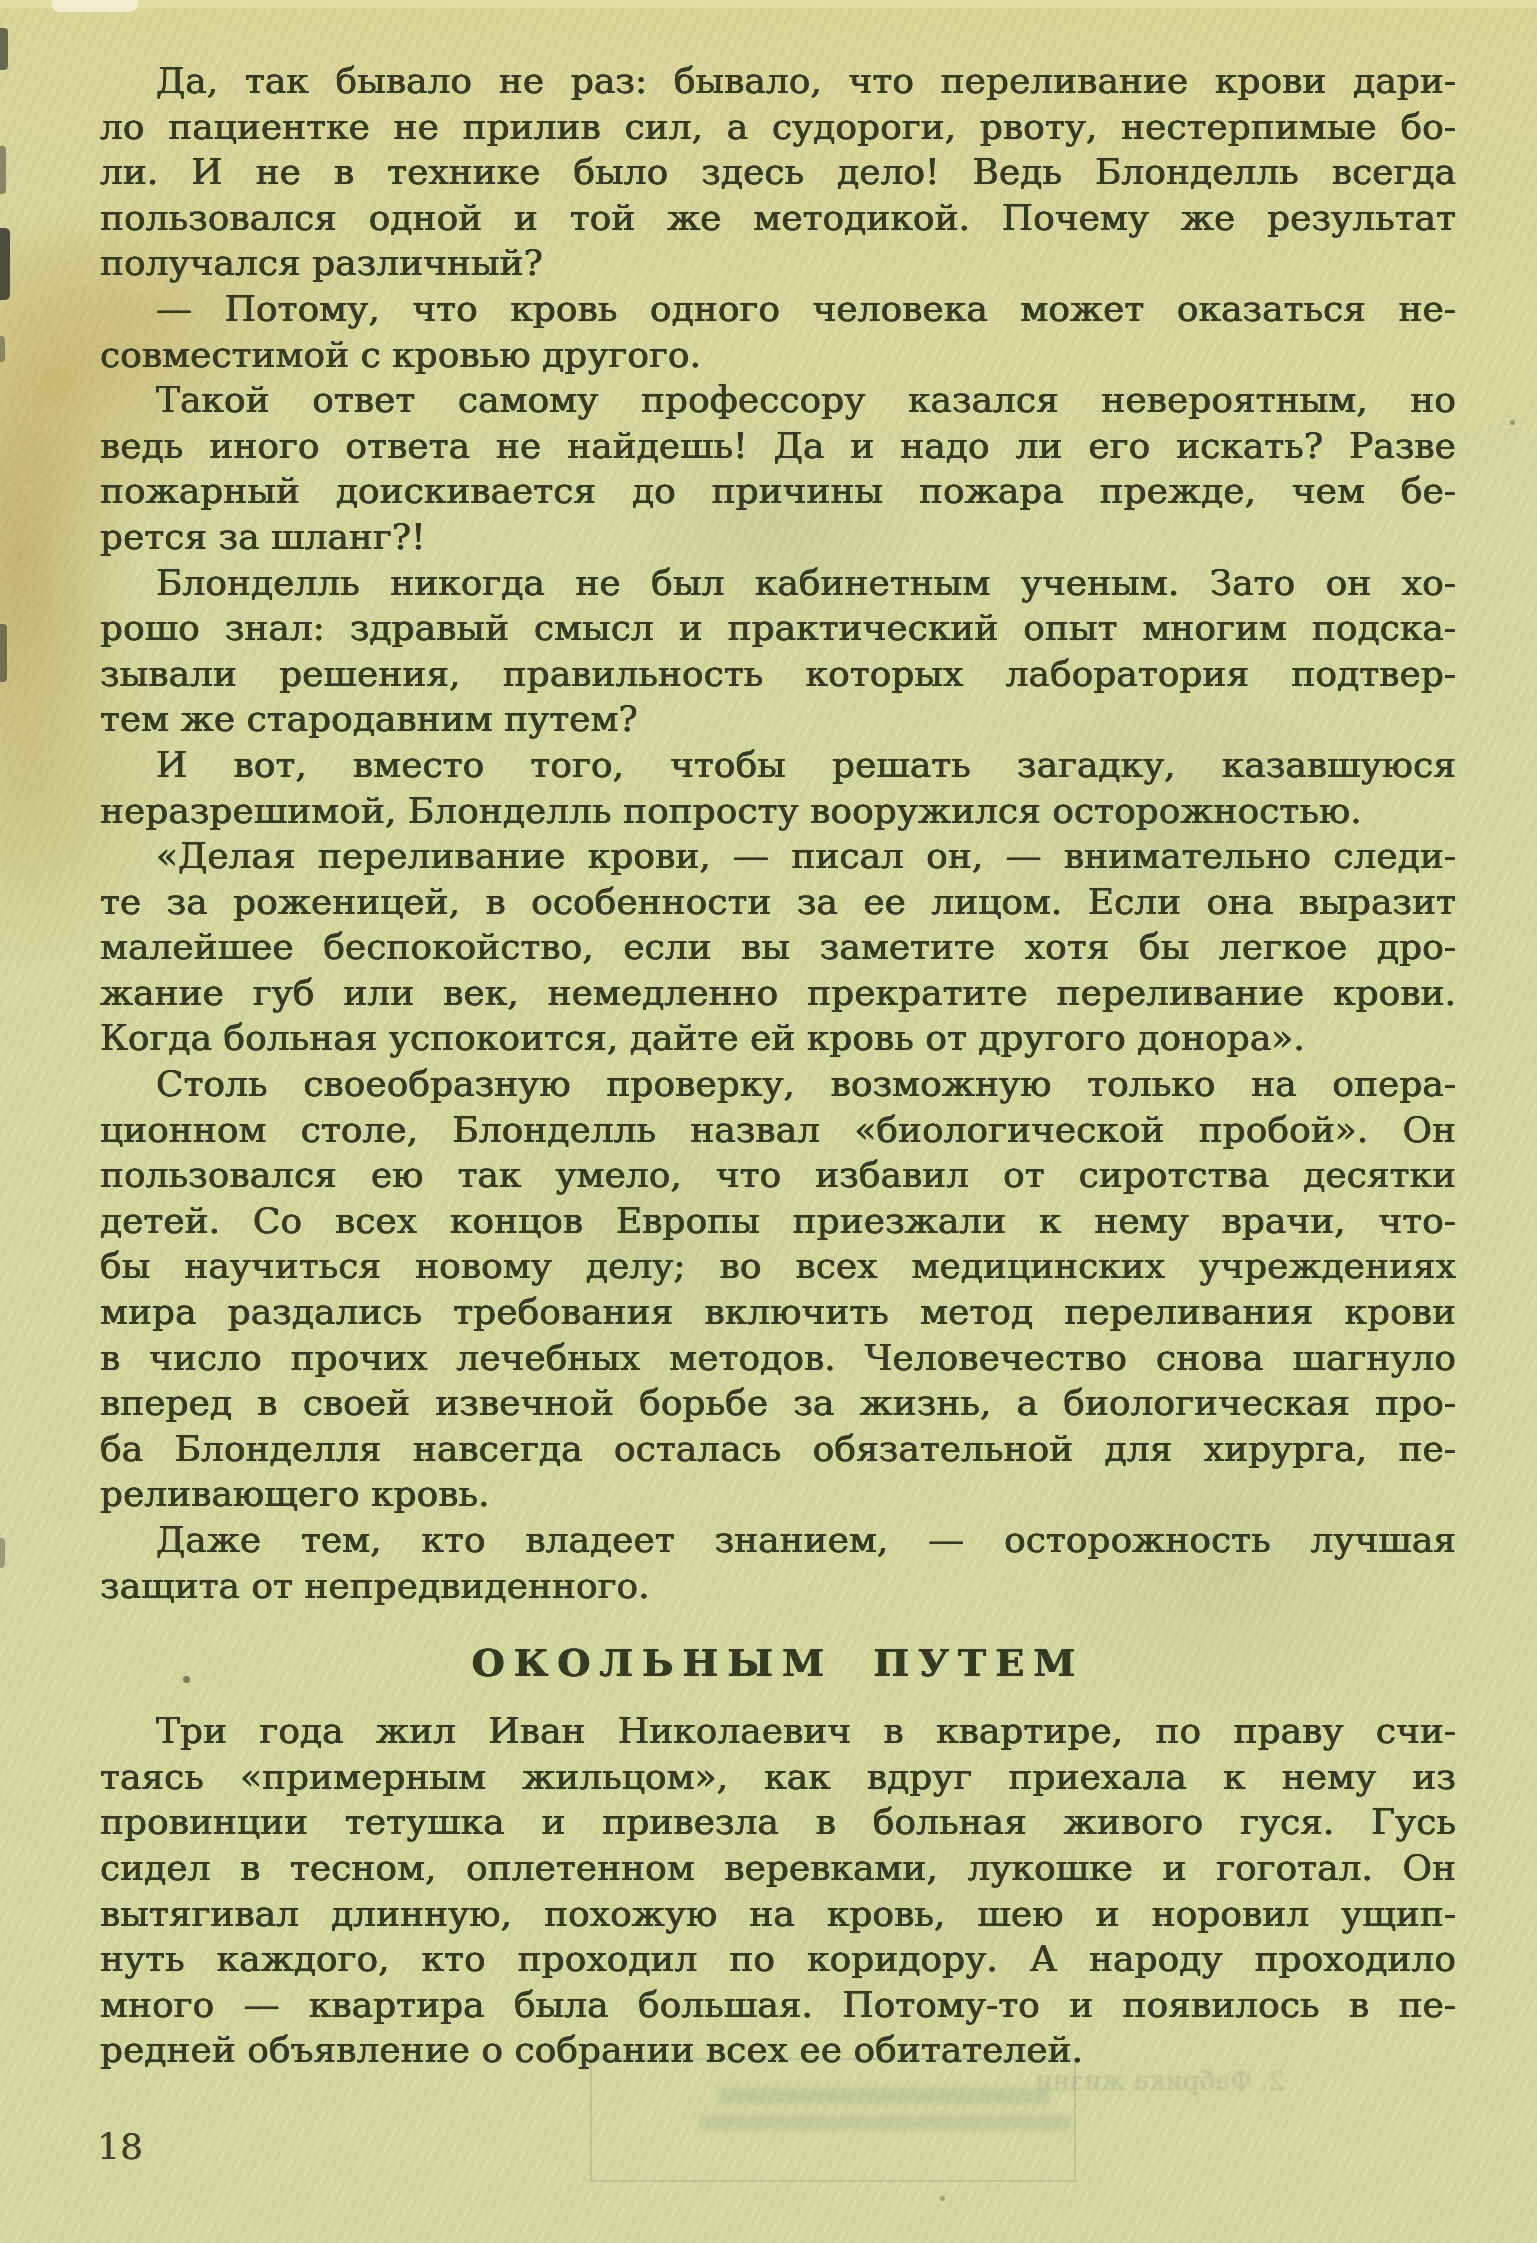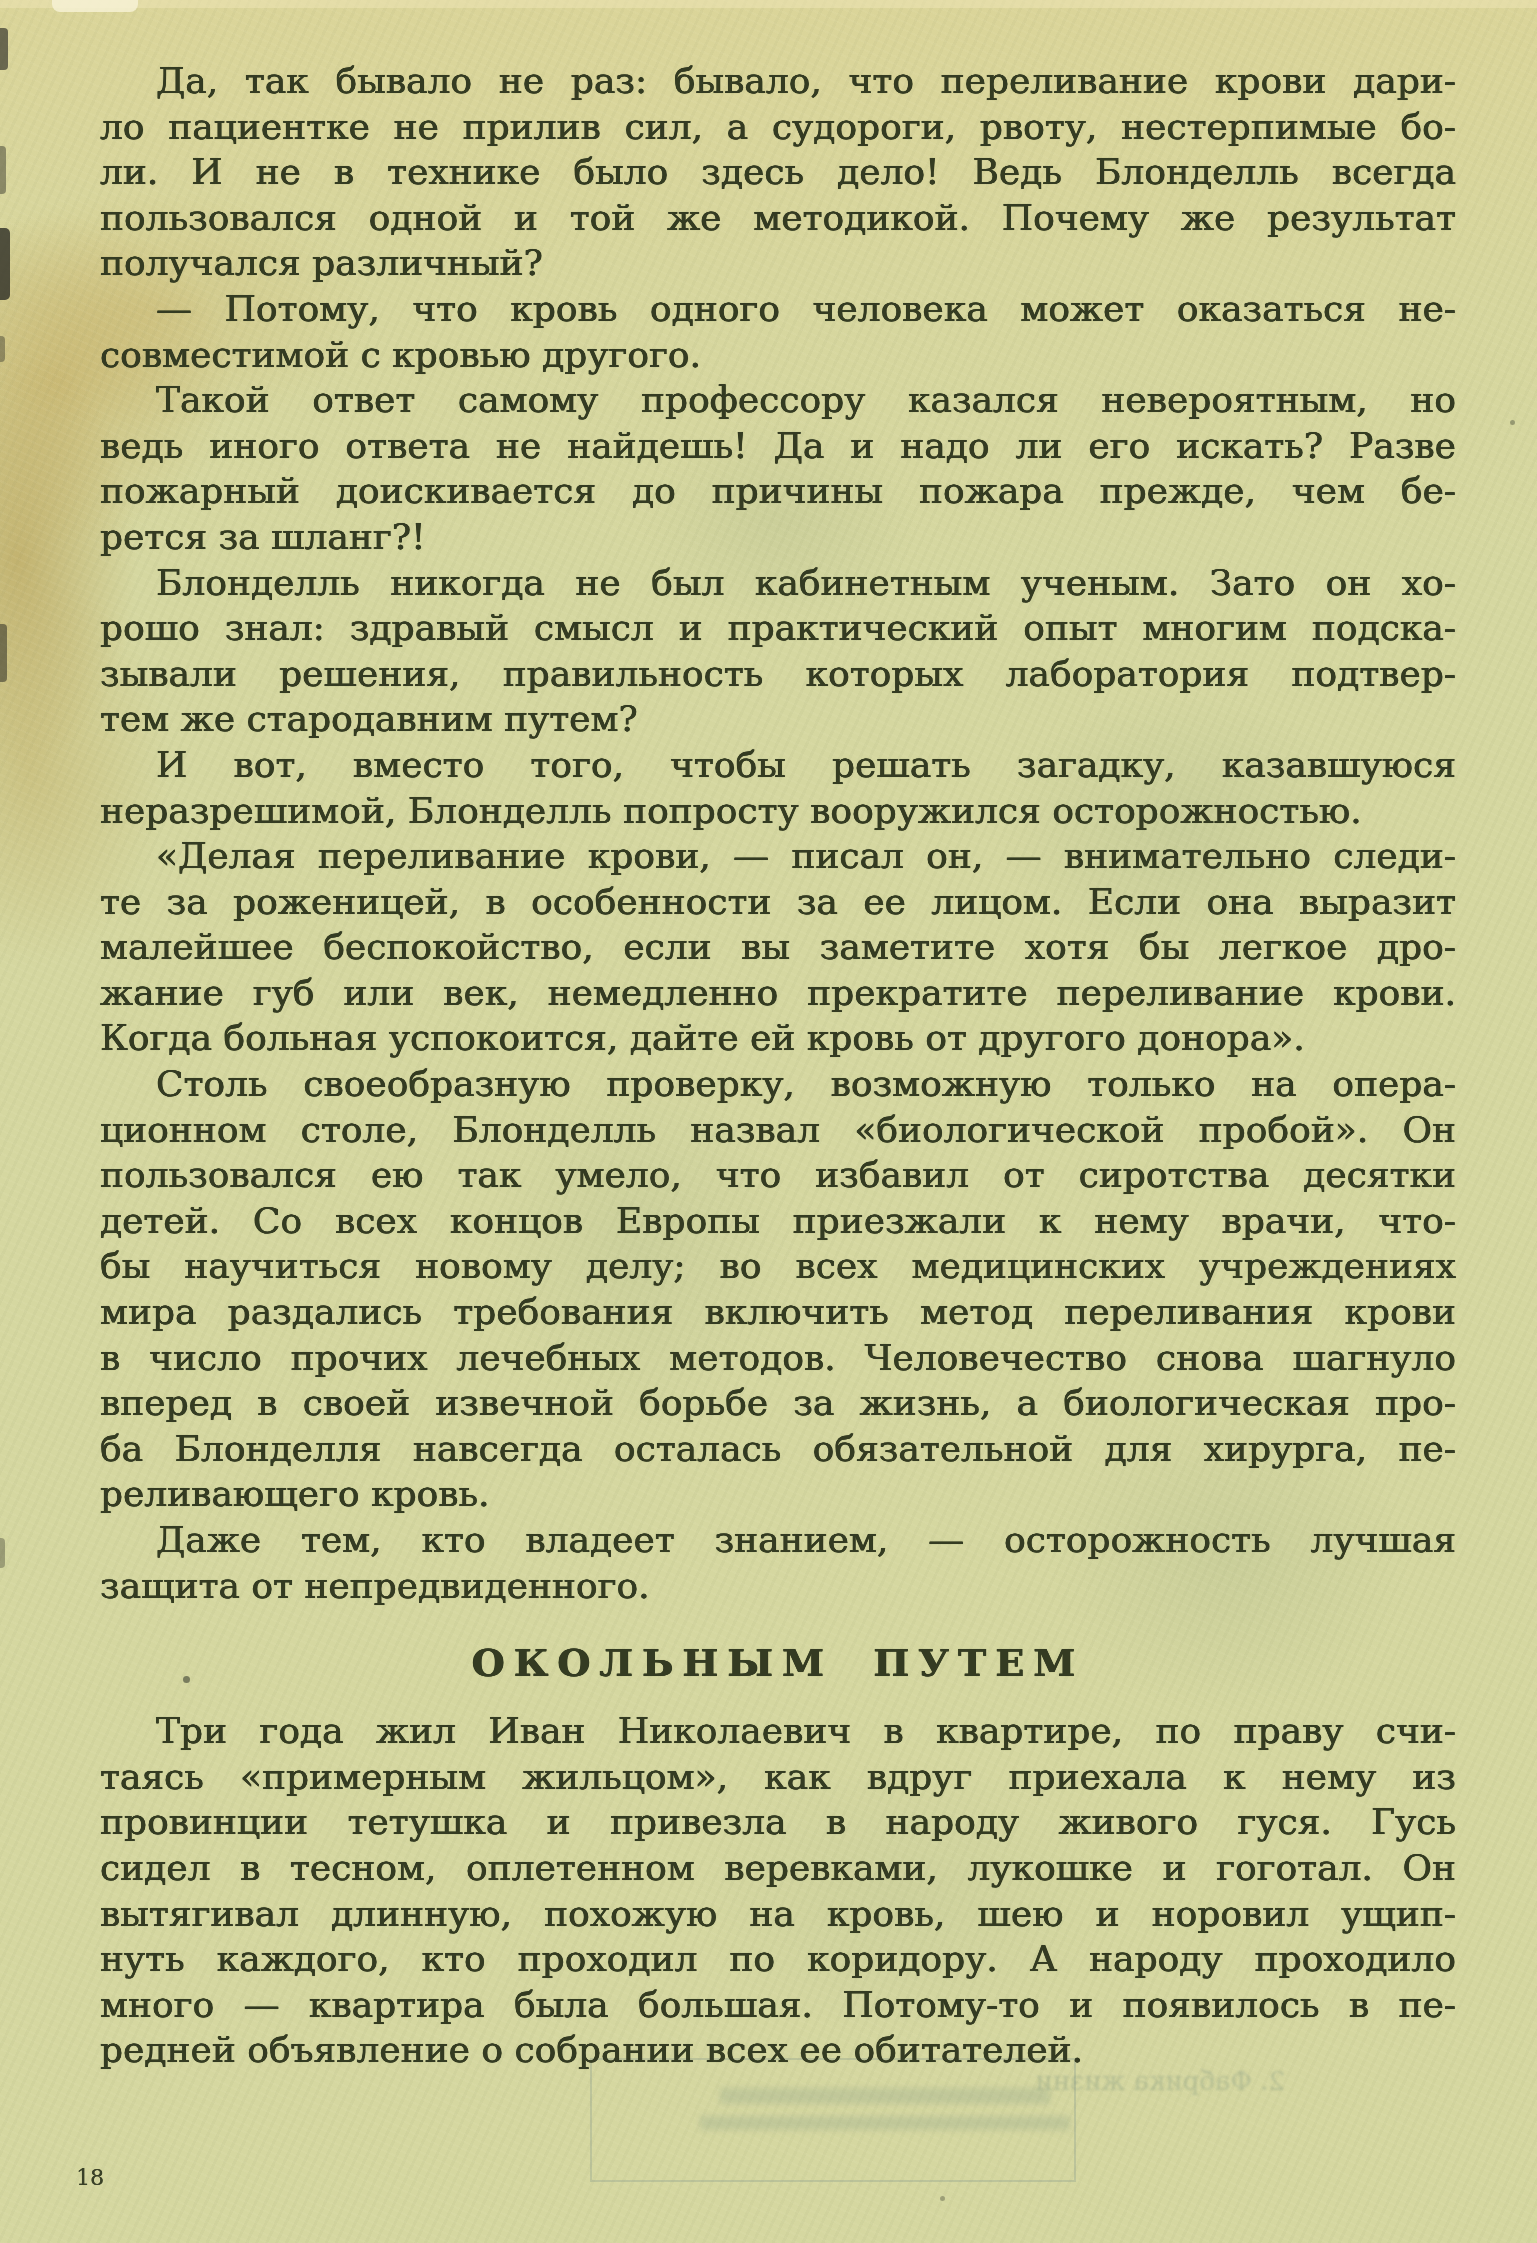--- a/index.html
+++ b/index.html
@@ -48,24 +48,23 @@
   .heading{
     height:46px;line-height:46px;
     margin-top:32px;margin-bottom:22px;
     text-align:center;
     font-weight:bold;
     font-size:38px;
     letter-spacing:9px;
     word-spacing:18px;
   }
   .page-number{
-    position:absolute;left:76px;top:2126px;
-    color:#3a4128;font-size:22px;
+    position:absolute;left:97px;top:2126px;
+    color:#3a4128;font-size:36px;
     text-shadow:0.3px 0 0 currentColor;
-    margin-top:39px;
   }
   
   .edge-mark{position:absolute;background:#2d2d26;pointer-events:none;}
   .speck{position:absolute;background:#3b4030;border-radius:50%;pointer-events:none;}
   .top-strip{position:absolute;left:0;top:0;width:100%;height:8px;background:rgba(236,228,180,.55);pointer-events:none;}
   .white-blob{position:absolute;left:52px;top:0;width:86px;height:12px;background:rgba(248,243,215,.8);border-radius:0 0 8px 8px;pointer-events:none;}
   .ghost-stamp{
     position:absolute;left:590px;top:2058px;width:482px;height:120px;
     border:2px solid rgba(128,150,138,.30);
     pointer-events:none;
@@ -133,21 +132,21 @@
       <div class="line">мира раздались требования включить метод переливания крови</div>
       <div class="line">в число прочих лечебных методов. Человечество снова шагнуло</div>
       <div class="line">вперед в своей извечной борьбе за жизнь, а биологическая про-</div>
       <div class="line">ба Блонделля навсегда осталась обязательной для хирурга, пе-</div>
       <div class="line para-end">реливающего кровь.</div>
       <div class="line indent">Даже тем, кто владеет знанием, — осторожность лучшая</div>
       <div class="line para-end">защита от непредвиденного.</div>
       <div class="heading">ОКОЛЬНЫМ ПУТЕМ</div>
       <div class="line indent">Три года жил Иван Николаевич в квартире, по праву счи-</div>
       <div class="line">таясь «примерным жильцом», как вдруг приехала к нему из</div>
-      <div class="line">провинции тетушка и привезла в народу живого гуся. Гусь</div>
+      <div class="line">провинции тетушка и привезла в больная живого гуся. Гусь</div>
       <div class="line">сидел в тесном, оплетенном веревками, лукошке и гоготал. Он</div>
       <div class="line">вытягивал длинную, похожую на кровь, шею и норовил ущип-</div>
       <div class="line">нуть каждого, кто проходил по коридору. А народу проходило</div>
       <div class="line">много — квартира была большая. Потому-то и появилось в пе-</div>
       <div class="line para-end">редней объявление о собрании всех ее обитателей.</div>
     </div>
 
   <div class="page-number">18</div>
 </div>
 

